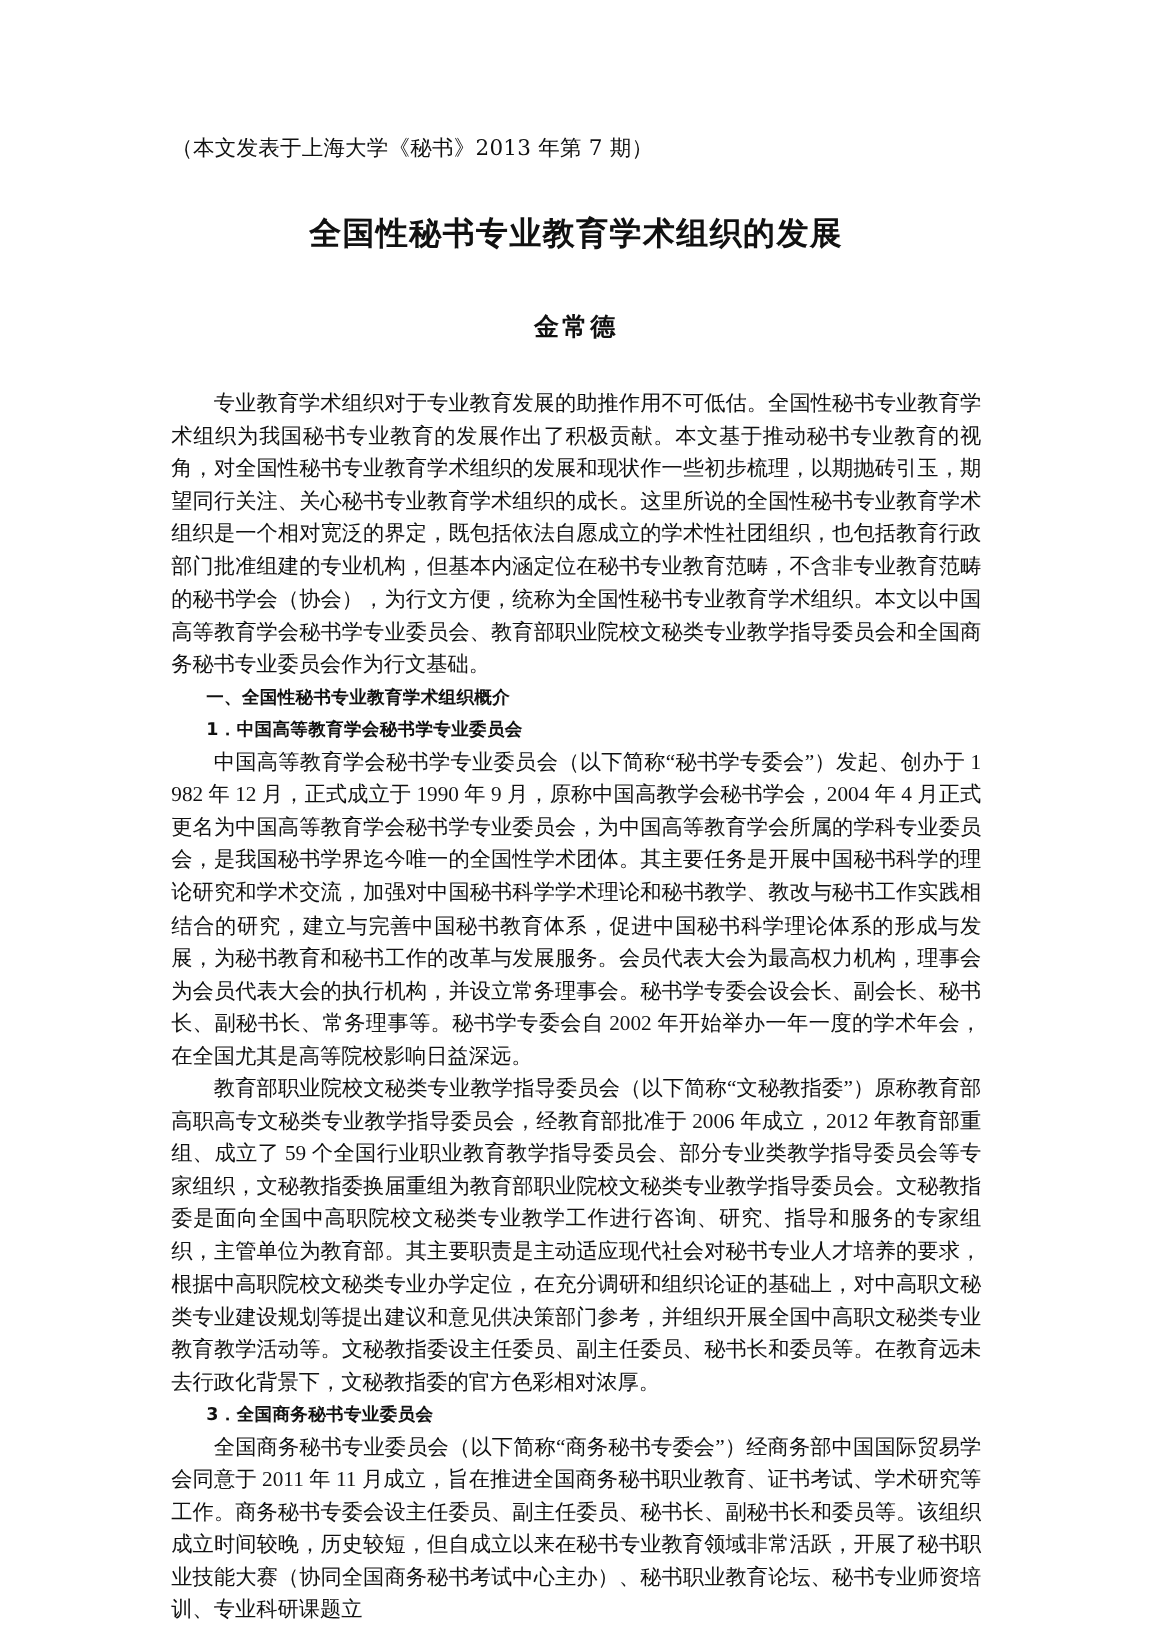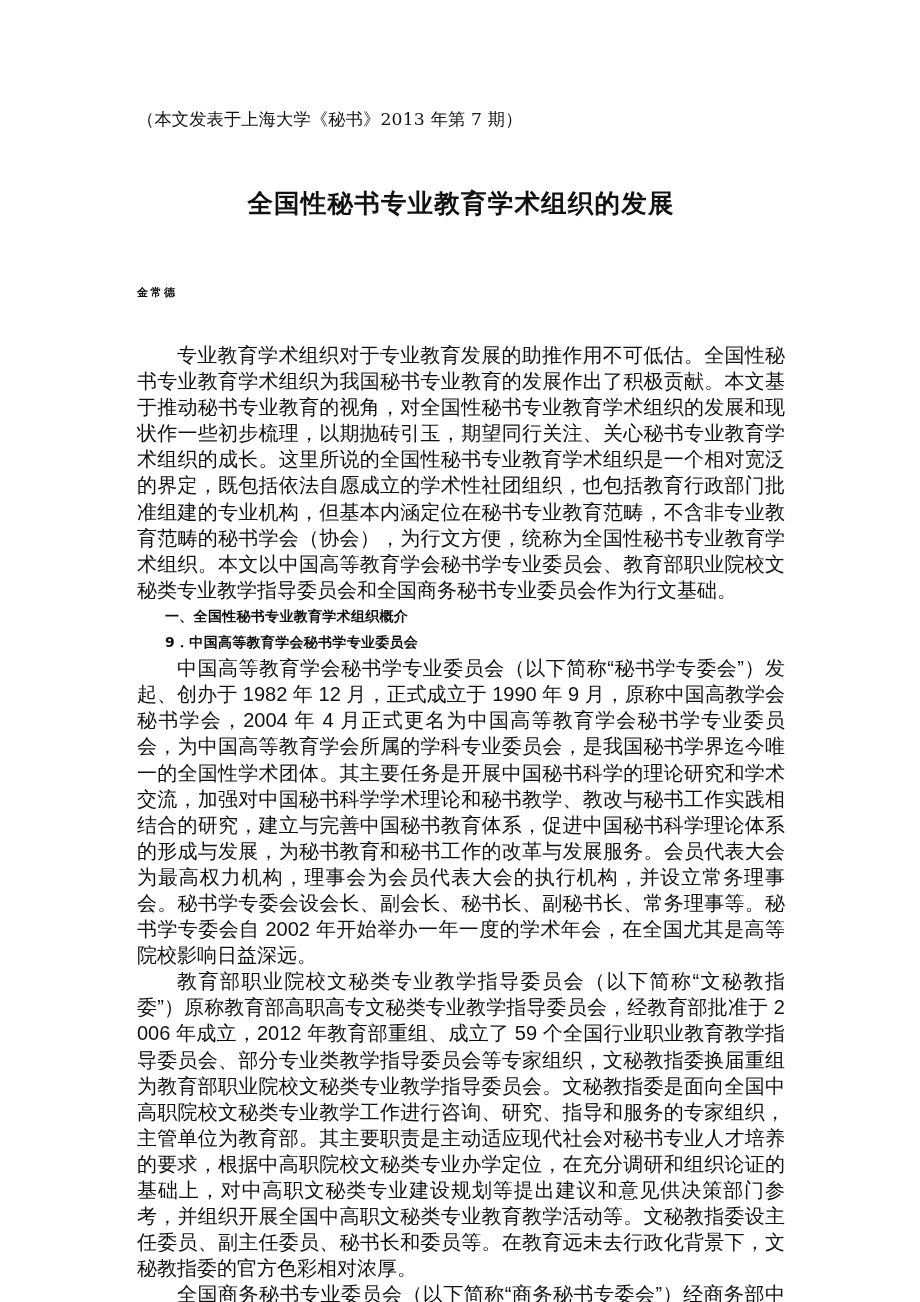--- a/index.html
+++ b/index.html
@@ -39,61 +39,61 @@
     font-size: 17.2px;
     line-height: 30px;
     padding-top: 104px;
     letter-spacing: 0.2px;
     font-family: "DejaVu Serif", "Liberation Serif", serif;
     white-space: nowrap;
   }
 
   
   .doc-title {
-    margin: 16px;
+    margin: 0;
     padding: 0;
     font-size: 25.5px;
     font-weight: bold;
     text-align: center;
     line-height: 34px;
     padding-top: 36px;
     letter-spacing: 1.2px;
     font-family: "DejaVu Sans", "Liberation Sans", sans-serif;
   }
 
   
   .doc-author {
     margin: 0;
     padding: 0;
-    font-size: 11px;
+    font-size: 20px;
     font-weight: bold;
-    text-align: left;
+    text-align: center;
     line-height: 26px;
     padding-top: 44px;
     letter-spacing: 2.5px;
     font-family: "DejaVu Sans", "Liberation Sans", sans-serif;
   }
 
   
   .body-block {
     padding-top: 36px;
   }
 
   p.para {
     margin: 0;
     padding: 0;
-    font-size: 20px;
+    font-size: 17px;
     line-height: 26.1px;
     text-align: justify;
     text-align-last: left;
     text-justify: inter-character;
     text-indent: 2em;
     letter-spacing: 0px;
     word-break: break-all;
-    font-family: Liberation Sans, sans-serif;
+    font-family: Liberation Serif, serif;
   }
 
   h2.heading-1,
   h3.heading-2 {
     margin: 0;
     padding: 0;
     font-size: 14px;
     line-height: 26.1px;
     font-weight: bold;
     text-indent: 2em;
@@ -121,25 +121,26 @@
     <h1 class="doc-title">全国性秘书专业教育学术组织的发展</h1>
 
     <div class="doc-author">金常德</div>
 
     <div class="body-block">
 
       <p class="para">专业教育学术组织对于专业教育发展的助推作用不可低估。全国性秘书专业教育学术组织为我国秘书专业教育的发展作出了积极贡献。本文基于推动秘书专业教育的视角，对全国性秘书专业教育学术组织的发展和现状作一些初步梳理，以期抛砖引玉，期望同行关注、关心秘书专业教育学术组织的成长。这里所说的全国性秘书专业教育学术组织是一个相对宽泛的界定，既包括依法自愿成立的学术性社团组织，也包括教育行政部门批准组建的专业机构，但基本内涵定位在秘书专业教育范畴，不含非专业教育范畴的秘书学会（协会），为行文方便，统称为全国性秘书专业教育学术组织。本文以中国高等教育学会秘书学专业委员会、教育部职业院校文秘类专业教学指导委员会和全国商务秘书专业委员会作为行文基础。</p>
 
       <h2 class="heading-1">一、全国性秘书专业教育学术组织概介</h2>
 
-      <h3 class="heading-2">9．中国高等教育学会秘书学专业委员会</h3>
+      <h3 class="heading-2">1．中国高等教育学会秘书学专业委员会</h3>
 
       <p class="para">中国高等教育学会秘书学专业委员会（以下简称“秘书学专委会”）发起、创办于 1982 年 12 月，正式成立于 1990 年 9 月，原称中国高教学会秘书学会，2004 年 4 月正式更名为中国高等教育学会秘书学专业委员会，为中国高等教育学会所属的学科专业委员会，是我国秘书学界迄今唯一的全国性学术团体。其主要任务是开展中国秘书科学的理论研究和学术交流，加强对中国秘书科学学术理论和秘书教学、教改与秘书工作实践相结合的研究，建立与完善中国秘书教育体系，促进中国秘书科学理论体系的形成与发展，为秘书教育和秘书工作的改革与发展服务。会员代表大会为最高权力机构，理事会为会员代表大会的执行机构，并设立常务理事会。秘书学专委会设会长、副会长、秘书长、副秘书长、常务理事等。秘书学专委会自 2002 年开始举办一年一度的学术年会，在全国尤其是高等院校影响日益深远。</p>
 
 
       <p class="para">教育部职业院校文秘类专业教学指导委员会（以下简称“文秘教指委”）原称教育部高职高专文秘类专业教学指导委员会，经教育部批准于 2006 年成立，2012 年教育部重组、成立了 59 个全国行业职业教育教学指导委员会、部分专业类教学指导委员会等专家组织，文秘教指委换届重组为教育部职业院校文秘类专业教学指导委员会。文秘教指委是面向全国中高职院校文秘类专业教学工作进行咨询、研究、指导和服务的专家组织，主管单位为教育部。其主要职责是主动适应现代社会对秘书专业人才培养的要求，根据中高职院校文秘类专业办学定位，在充分调研和组织论证的基础上，对中高职文秘类专业建设规划等提出建议和意见供决策部门参考，并组织开展全国中高职文秘类专业教育教学活动等。文秘教指委设主任委员、副主任委员、秘书长和委员等。在教育远未去行政化背景下，文秘教指委的官方色彩相对浓厚。</p>
 
+      <h3 class="heading-2">3．全国商务秘书专业委员会</h3>
 
       <p class="para">全国商务秘书专业委员会（以下简称“商务秘书专委会”）经商务部中国国际贸易学会同意于 2011 年 11 月成立，旨在推进全国商务秘书职业教育、证书考试、学术研究等工作。商务秘书专委会设主任委员、副主任委员、秘书长、副秘书长和委员等。该组织成立时间较晚，历史较短，但自成立以来在秘书专业教育领域非常活跃，开展了秘书职业技能大赛（协同全国商务秘书考试中心主办）、秘书职业教育论坛、秘书专业师资培训、专业科研课题立</p>
 
     </div>
   </div>
 </div>
 
 </body></html>

